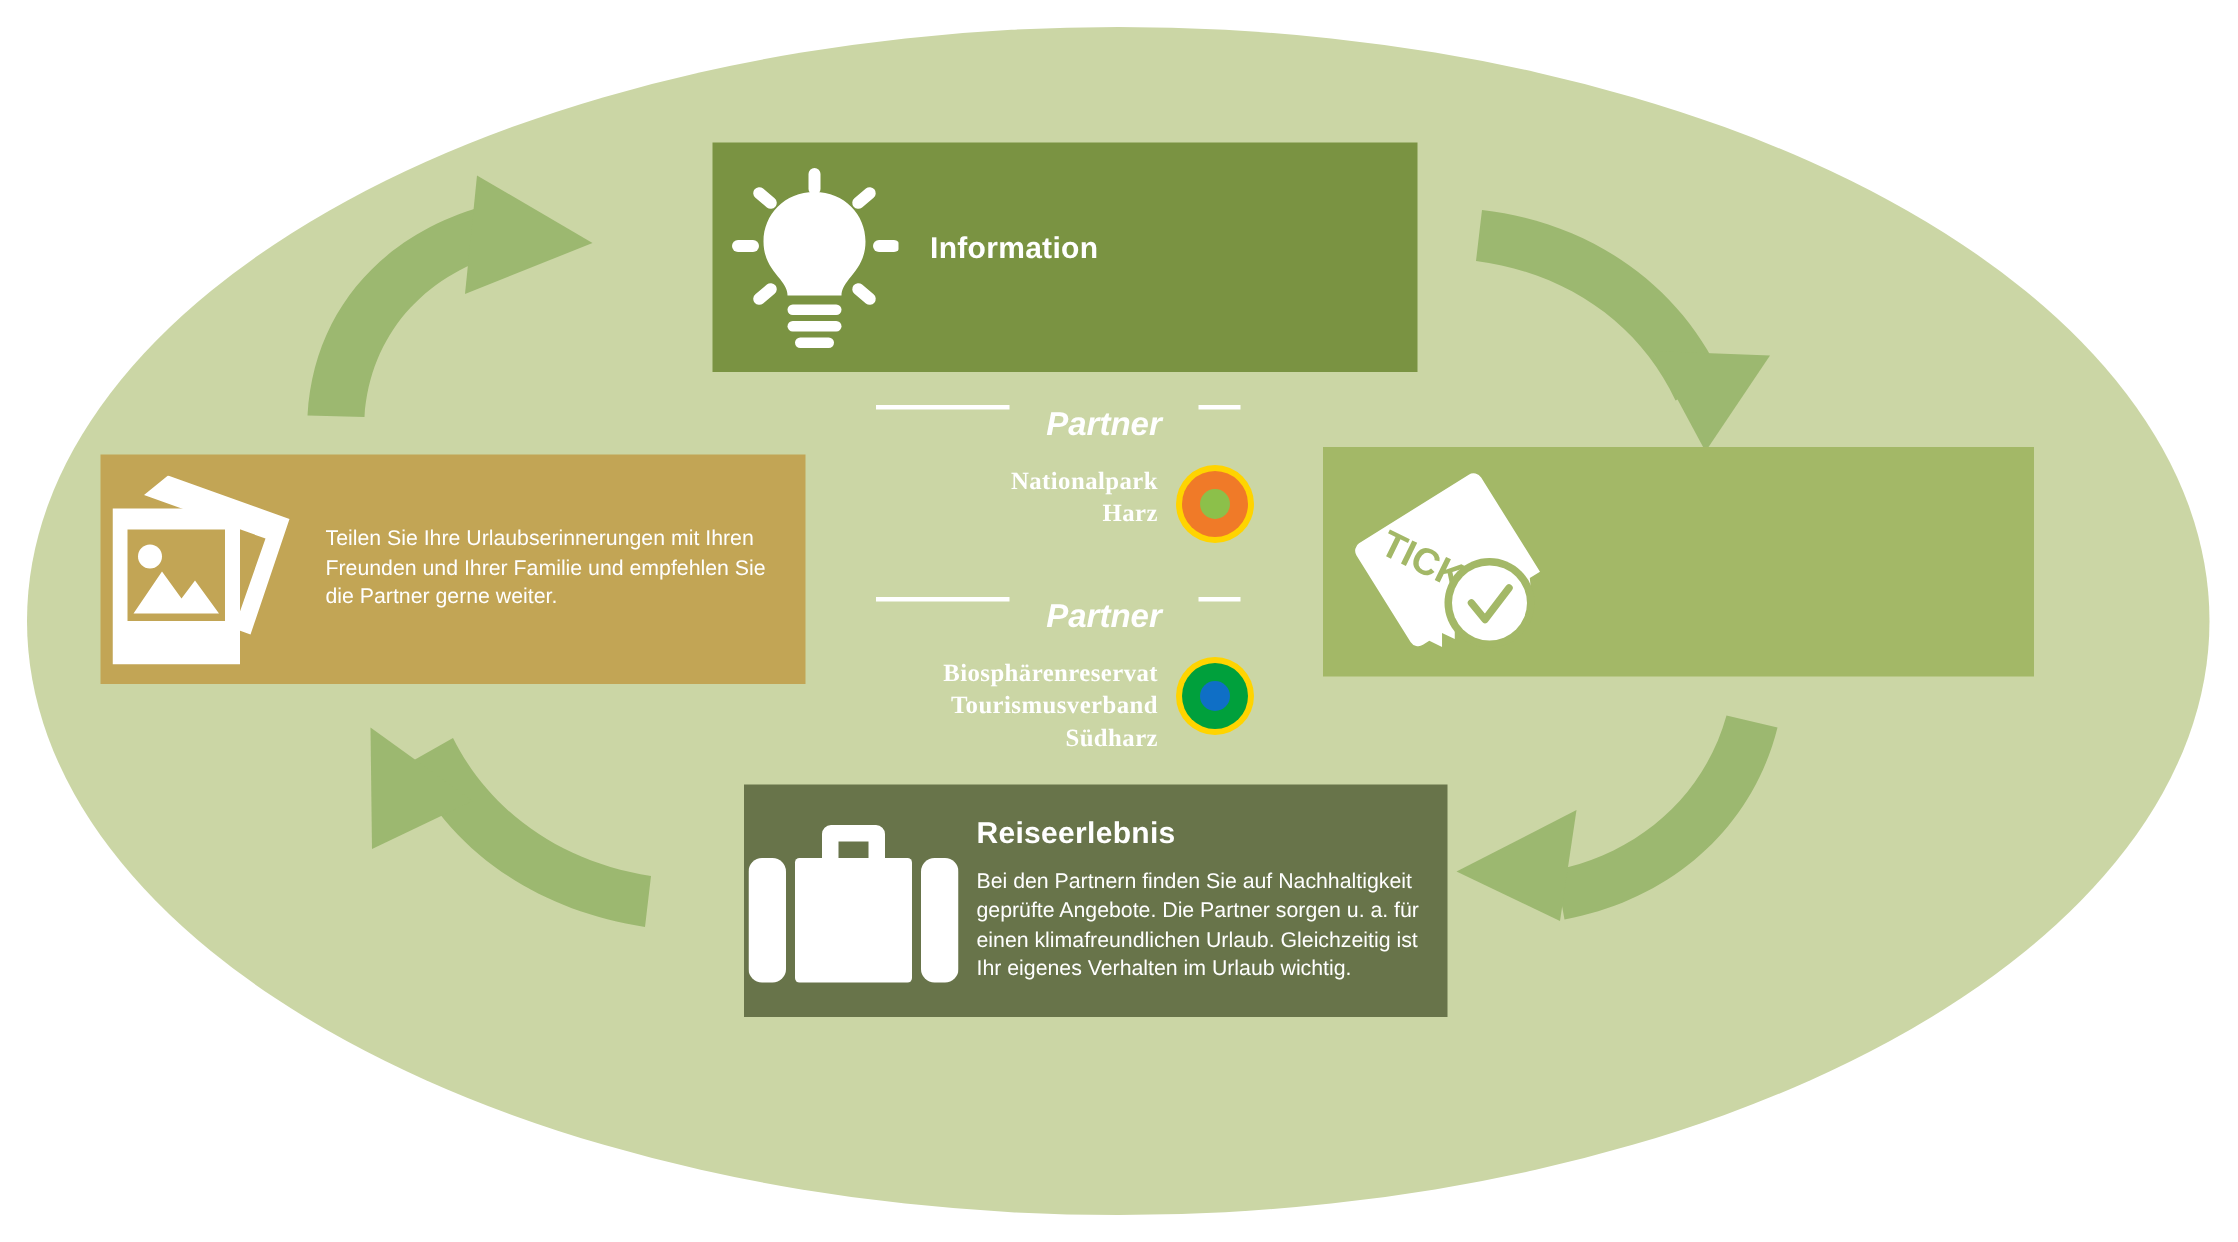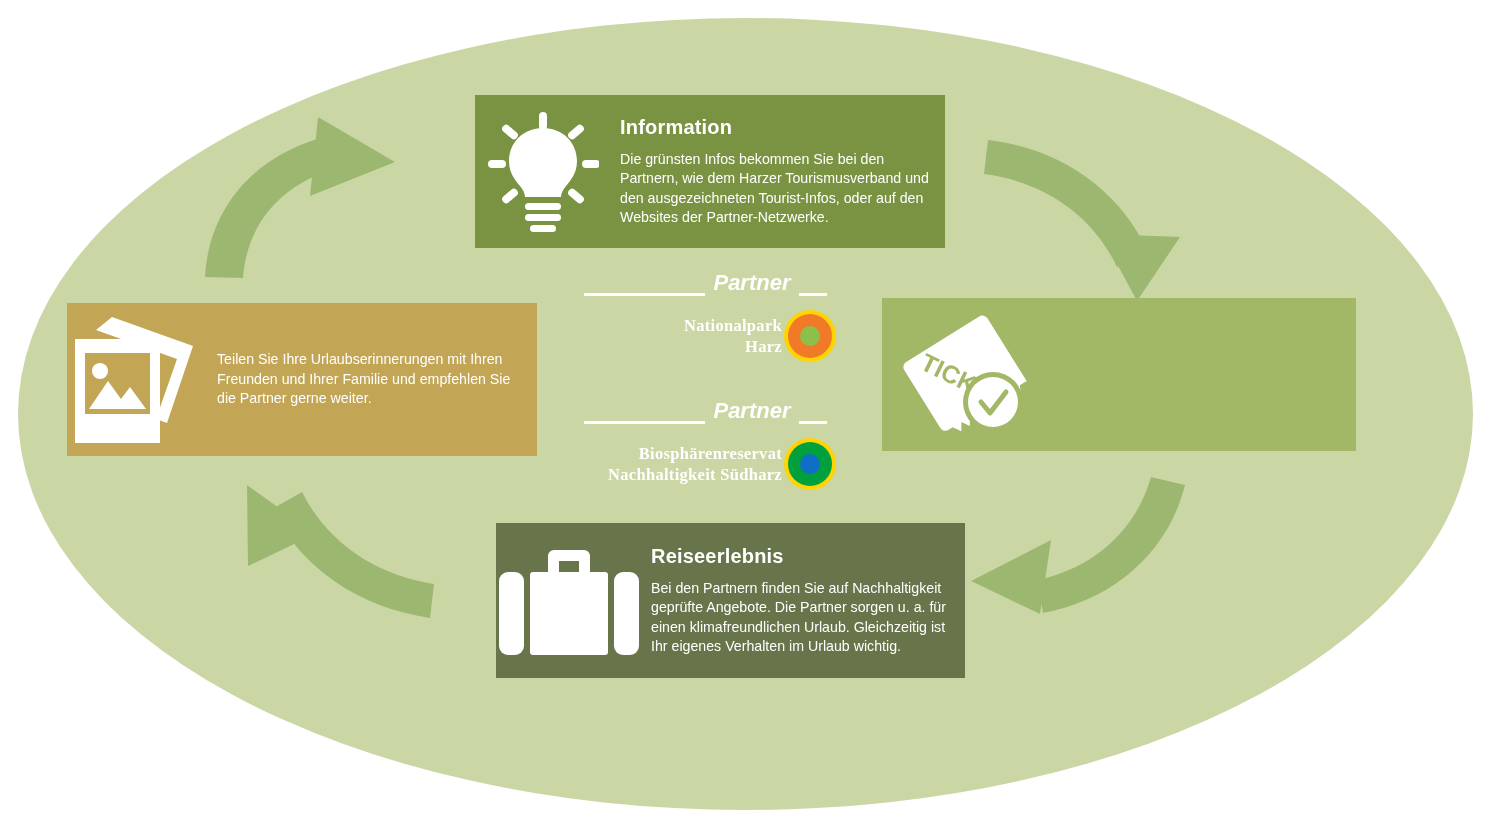--- a/index.html
+++ b/index.html
@@ -75,44 +75,43 @@
     background: #c2a555;
   }
 
   
   .partner-block { position: absolute; }
   #partner-1 { left: 570px; top: 270px; width: 270px; }
   #partner-2 { left: 570px; top: 398px; width: 270px; }
 
   .partner-head {
     display: flex;
-    align-items: flex-end;
-    gap: 8px;
+    align-items: flex-start;
+    gap: 24px;
     width: 243px;
     margin: 0 auto;
   }
   .partner-head .rule {
     flex: 1 1 auto;
     height: 3px;
     background: #ffffff;
   }
   .partner-head .rule.short { flex: 0 0 28px; }
   .partner-label {
     font-family: "Liberation Sans", sans-serif;
     font-style: italic;
     font-weight: bold;
     font-size: 22px;
     color: #ffffff;
     white-space: nowrap;
   }
   .partner-row {
     display: flex;
-    align-items: center;
     justify-content: flex-end;
-    gap: 2px;
+    gap: 12px;
     margin-top: 14px;
     padding-right: 4px;
   }
   .partner-name {
     font-family: "Liberation Serif", serif;
     font-weight: bold;
     font-size: 16.5px;
     color: #ffffff;
     text-align: right;
     line-height: 1.3;
@@ -184,21 +183,20 @@
           <rect x="95" y="48" width="18" height="8" rx="4"></rect>
           <rect x="14" y="16" width="18" height="8" rx="4" transform="rotate(40 23 20)"></rect>
           <rect x="80" y="16" width="18" height="8" rx="4" transform="rotate(-40 89 20)"></rect>
           <rect x="14" y="80" width="18" height="8" rx="4" transform="rotate(-40 23 84)"></rect>
           <rect x="80" y="80" width="18" height="8" rx="4" transform="rotate(40 89 84)"></rect>
         </g>
       </svg>
     </div>
     <div class="txt">
       <div class="title">Information</div>
-      <div class="body">Die grünsten Infos bekommen Sie bei den Partnern, wie dem Harzer Tourismusverband und den ausgezeichneten Tourist-Infos, oder auf den Websites der Partner-Netzwerke.</div>
     </div>
   </div>
 
   <div class="card" id="card-buchung">
     <div class="icon-wrap" style="width:160px;">
       <svg class="icon" width="140" height="130" viewBox="0 0 140 130">
         <g transform="rotate(-32 70 62)">
           <path d="M18,24 h96 a6,6 0 0 1 6,6 v74 h-8 l-4,8 l-5,-8 l-5,8 l-5,-8 l-5,8 l-5,-8 l-5,8 l-5,-8 l-5,8 l-5,-8 l-5,8 l-5,-8 l-5,8 l-5,-8 l-5,8 l-5,-8 h-5 a6,6 0 0 1 -6,-6 v-68 a6,6 0 0 1 6,-6 z" fill="#ffffff"></path>
           <text x="66" y="78" fill="#a3b867" font-family="&quot;Liberation Sans&quot;, sans-serif" font-size="25" font-weight="bold" text-anchor="middle" transform="rotate(58 66 70)">TICKET</text>
         </g>
@@ -268,21 +266,21 @@
 
   <div class="partner-block" id="partner-2">
     <div class="partner-head">
       <div class="rule"></div>
       <div class="partner-label">Partner</div>
       <div class="rule short"></div>
     </div>
     <div class="partner-row">
       <div class="partner-name">
         <div>Biosphärenreservat</div>
-        <div>Nachhaltigkeit Südharz</div>
+        <div>Tourismusverband Südharz</div>
       </div>
       <div class="logo-dot" style="background:#ffd400;">
         <div class="mid" style="background:#00a03c;">
           <div class="core" style="background:#0f6fc6;"></div>
         </div>
       </div>
     </div>
   </div>
 
 </div>

